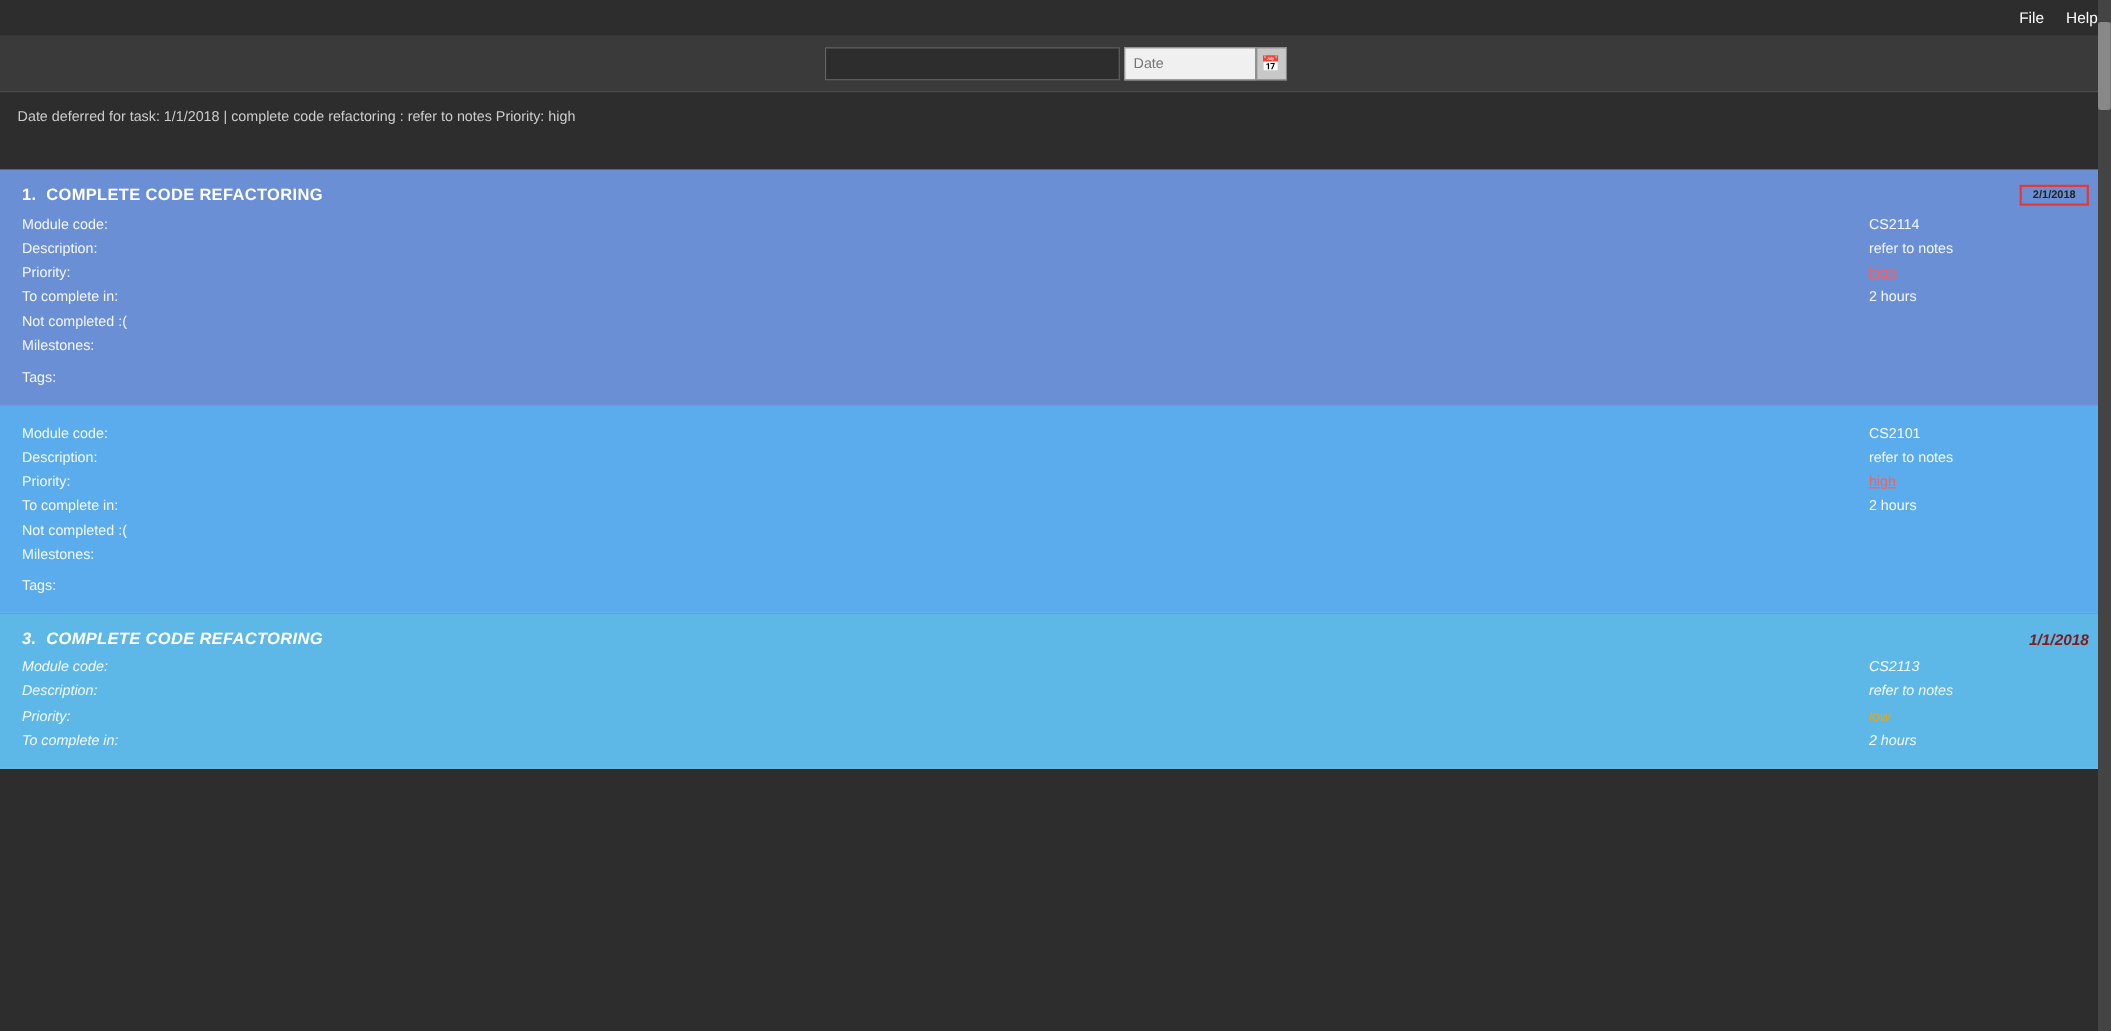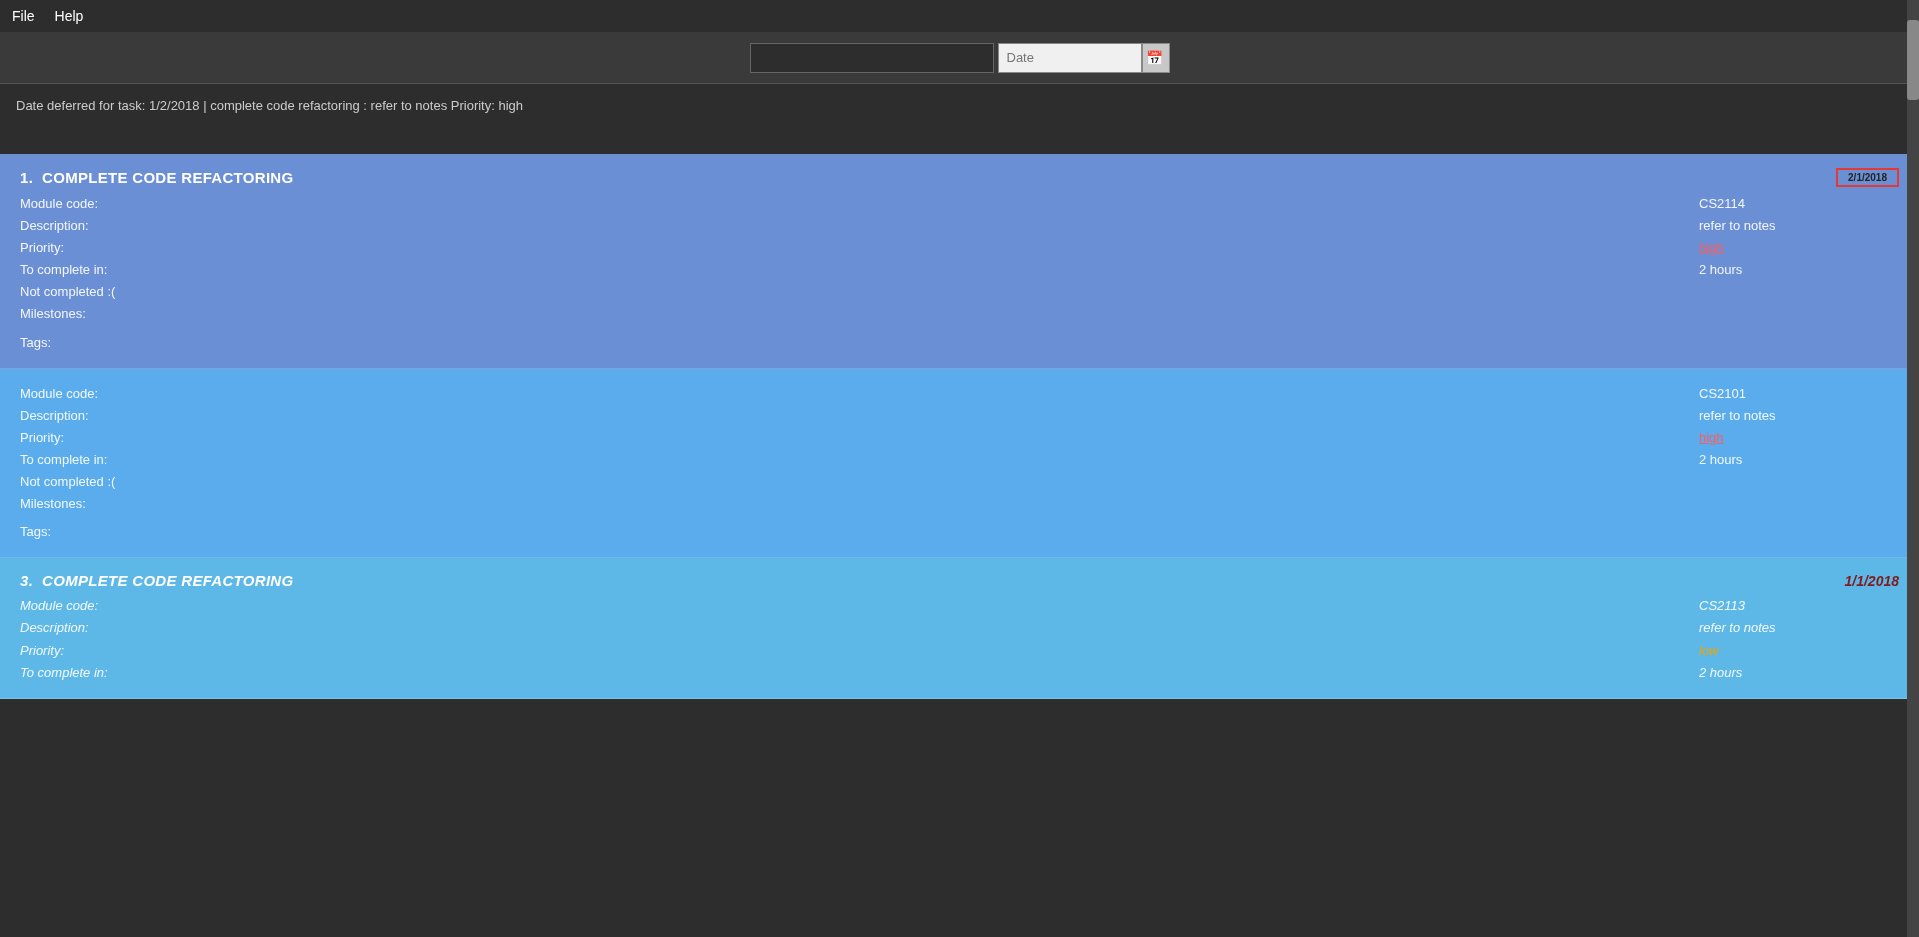--- a/index.html
+++ b/index.html
@@ -13,20 +13,21 @@
     }
 
     
     .menu-bar {
       background: #2d2d2d;
       padding: 6px 12px;
       display: flex;
       gap: 20px;
       align-items: center;
       height: 32px;
+      justify-content: flex-end;
     }
     .menu-item {
       color: #fff;
       font-size: 14px;
       cursor: pointer;
     }
 
     
     .search-bar {
       background: #3a3a3a;
@@ -56,21 +57,21 @@
       display: flex;
       align-items: center;
       margin-left: 4px;
     }
     .date-input {
       background: #f0f0f0;
       border: 1px solid #888;
       color: #6d28d9;
       font-size: 13px;
       padding: 4px 8px;
-      width: 144px;
+      width: 120px;
       height: 30px;
       outline: none;
     }
     .date-btn {
       background: #c8c8c8;
       border: 1px solid #888;
       color: #333;
       width: 28px;
       height: 30px;
       cursor: pointer;
@@ -190,21 +191,21 @@
     <div class="date-input-wrapper">
       <input class="date-input" type="text" placeholder="Date" style="">
       <button class="date-btn">
         <span>📅</span>
       </button>
     </div>
   </div>
 </div>
 
 <div class="info-bar">
-  <span>Date deferred for task: 1/2/2018 | complete code refactoring : refer to notes Priority: high</span>
+  <span>Date deferred for task: 1/1/2018 | complete code refactoring : refer to notes Priority: high</span>
 </div>
 
 <div class="task-list">
 
   <div class="task-card" style="background:#6b8fd4;">
     <div class="task-header">
       <span class="task-title">1.&nbsp;&nbsp;COMPLETE CODE REFACTORING</span>
       <span class="task-date highlighted" style="border:2px solid #e53935; padding:2px 10px; color:#222; font-weight:600; font-size:10px;">2/1/2018</span>
     </div>
     <div style="display:flex; flex-direction:row;">

